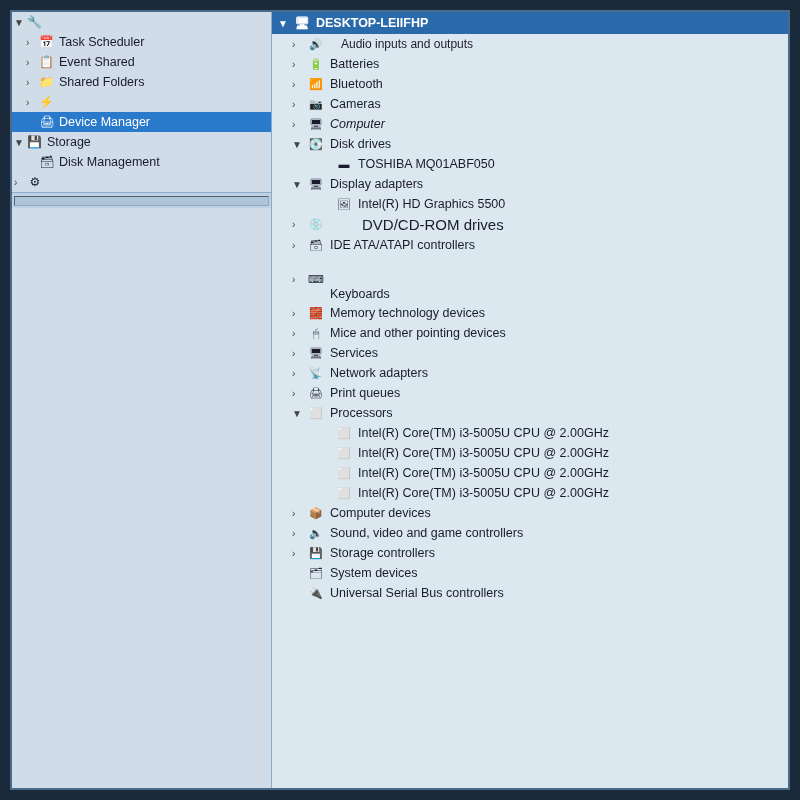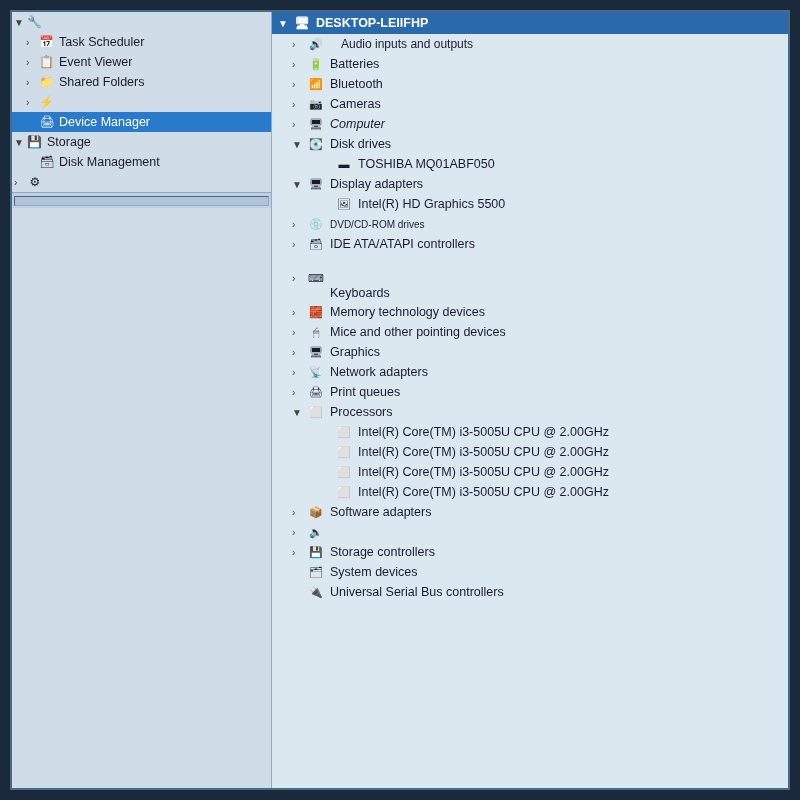--- a/index.html
+++ b/index.html
@@ -151,21 +151,21 @@
           <span class="item-icon">🔧</span>
         </div>
         <div class="tree-item indent-1">
           <span class="expand-arrow">›</span>
           <span class="item-icon">📅</span>
           <span class="item-label">Task Scheduler</span>
         </div>
         <div class="tree-item indent-1">
           <span class="expand-arrow">›</span>
           <span class="item-icon">📋</span>
-          <span class="item-label">Event Viewer</span>
+          <span class="item-label">Event Shared</span>
         </div>
         <div class="tree-item indent-1">
           <span class="expand-arrow">›</span>
           <span class="item-icon">📁</span>
           <span class="item-label">Shared Folders</span>
         </div>
         <div class="tree-item indent-1">
           <span class="expand-arrow">›</span>
           <span class="item-icon">⚡</span>
         </div>
@@ -242,21 +242,21 @@
           <span style="font-size: 12.5px;">Display adapters</span>
         </div>
         <div class="device-tree-item" style="padding-left: 48px;">
           <span class="device-expand" style="color: rgb(68, 68, 68); font-size: 10px; width: 14px; flex-shrink: 0;">  </span>
           <span class="device-icon" style="font-size: 11px;">🖼</span>
           <span style="font-size: 12.5px;">Intel(R) HD Graphics 5500</span>
         </div>
         <div class="device-tree-item" style="padding-left: 20px;">
           <span class="device-expand" style="color: rgb(68, 68, 68); font-size: 10px; width: 14px; flex-shrink: 0;">› </span>
           <span class="device-icon" style="font-size: 11px;">💿</span>
-          <span style="font-size: 10px;">DVD/CD-ROM drives</span>
+          <span style="font-size: 15px; margin-left: 32px;">DVD/CD-ROM drives</span>
         </div>
         <div class="device-tree-item" style="padding-left: 20px;">
           <span class="device-expand" style="color: rgb(68, 68, 68); font-size: 10px; width: 14px; flex-shrink: 0;">› </span>
           <span class="device-icon" style="font-size: 11px;">🗃</span>
           <span style="font-size: 12.5px;">IDE ATA/ATAPI controllers</span>
         </div>
         <div class="device-tree-item" style="padding-left: 20px;">
           <span class="device-expand" style="color: rgb(68, 68, 68); font-size: 10px; width: 14px; flex-shrink: 0;">› </span>
           <span class="device-icon" style="font-size: 11px;">⌨</span>
           <span style="font-size: 12.5px; margin-top: 30px;">Keyboards</span>
@@ -267,21 +267,21 @@
           <span style="font-size: 12.5px;">Memory technology devices</span>
         </div>
         <div class="device-tree-item" style="padding-left: 20px;">
           <span class="device-expand" style="color: rgb(68, 68, 68); font-size: 10px; width: 14px; flex-shrink: 0;">› </span>
           <span class="device-icon" style="font-size: 11px;">🖱</span>
           <span style="font-size: 12.5px;">Mice and other pointing devices</span>
         </div>
         <div class="device-tree-item" style="padding-left: 20px;">
           <span class="device-expand" style="color: rgb(68, 68, 68); font-size: 10px; width: 14px; flex-shrink: 0;">› </span>
           <span class="device-icon" style="font-size: 11px;">🖥</span>
-          <span style="font-size: 12.5px;">Graphics</span>
+          <span style="font-size: 12.5px;">Services</span>
         </div>
         <div class="device-tree-item" style="padding-left: 20px;">
           <span class="device-expand" style="color: rgb(68, 68, 68); font-size: 10px; width: 14px; flex-shrink: 0;">› </span>
           <span class="device-icon" style="font-size: 11px;">📡</span>
           <span style="font-size: 12.5px;">Network adapters</span>
         </div>
         <div class="device-tree-item" style="padding-left: 20px;">
           <span class="device-expand" style="color: rgb(68, 68, 68); font-size: 10px; width: 14px; flex-shrink: 0;">› </span>
           <span class="device-icon" style="font-size: 11px;">🖨</span>
           <span style="font-size: 12.5px;">Print queues</span>
@@ -307,25 +307,26 @@
           <span style="font-size: 12.5px;">Intel(R) Core(TM) i3-5005U CPU @ 2.00GHz</span>
         </div>
         <div class="device-tree-item" style="padding-left: 48px;">
           <span class="device-expand" style="color: rgb(68, 68, 68); font-size: 10px; width: 14px; flex-shrink: 0;">  </span>
           <span class="device-icon" style="font-size: 11px;">⬜</span>
           <span style="font-size: 12.5px;">Intel(R) Core(TM) i3-5005U CPU @ 2.00GHz</span>
         </div>
         <div class="device-tree-item" style="padding-left: 20px;">
           <span class="device-expand" style="color: rgb(68, 68, 68); font-size: 10px; width: 14px; flex-shrink: 0;">› </span>
           <span class="device-icon" style="font-size: 11px;">📦</span>
-          <span style="font-size: 12.5px;">Software adapters</span>
+          <span style="font-size: 12.5px;">Computer devices</span>
         </div>
         <div class="device-tree-item" style="padding-left: 20px;">
           <span class="device-expand" style="color: rgb(68, 68, 68); font-size: 10px; width: 14px; flex-shrink: 0;">› </span>
           <span class="device-icon" style="font-size: 11px;">🔈</span>
+          <span style="font-size: 12.5px;">Sound, video and game controllers</span>
         </div>
         <div class="device-tree-item" style="padding-left: 20px;">
           <span class="device-expand" style="color: rgb(68, 68, 68); font-size: 10px; width: 14px; flex-shrink: 0;">› </span>
           <span class="device-icon" style="font-size: 11px;">💾</span>
           <span style="font-size: 12.5px;">Storage controllers</span>
         </div>
         <div class="device-tree-item" style="padding-left: 20px;">
           <span class="device-expand" style="color: rgb(68, 68, 68); font-size: 10px; width: 14px; flex-shrink: 0;">  </span>
           <span class="device-icon" style="font-size: 11px;">🗂</span>
           <span style="font-size: 12.5px;">System devices</span>

